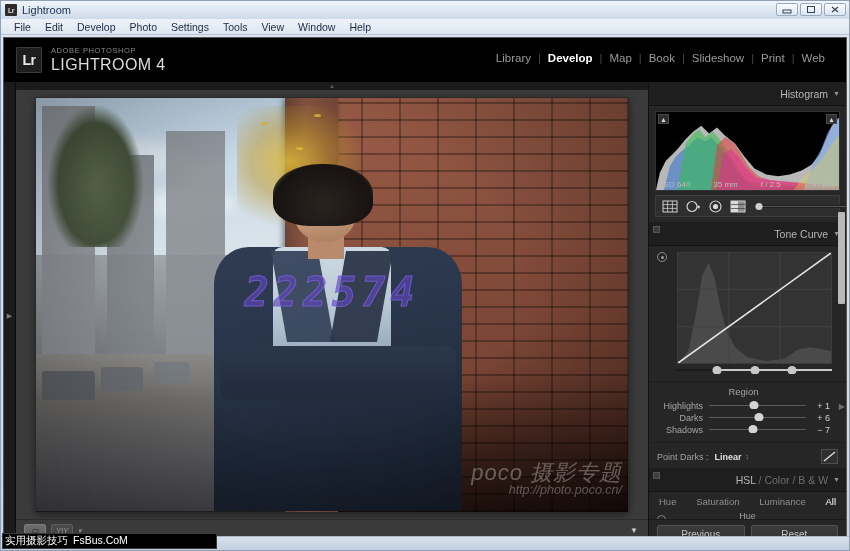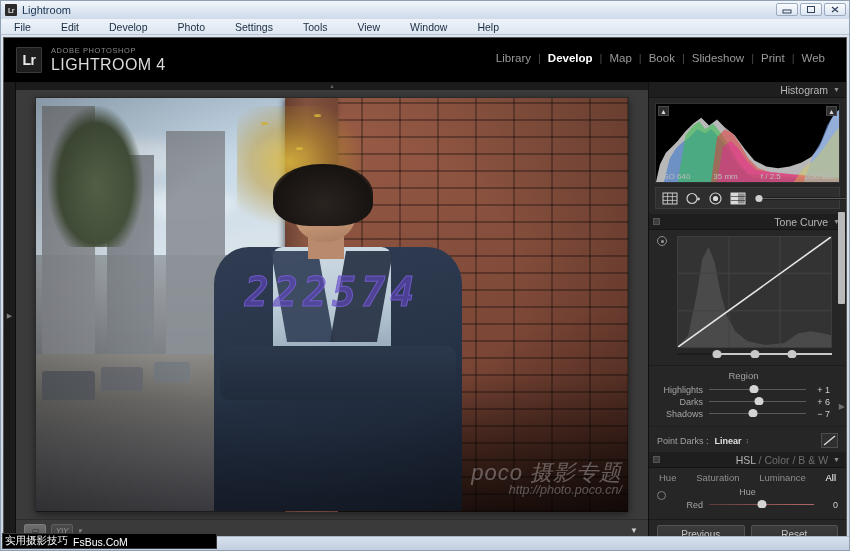--- a/index.html
+++ b/index.html
@@ -43,21 +43,21 @@
     display: flex; align-items: center; justify-content: center;
     font-size: 8px; color: #334;
   }
   .win-btn svg { display: block; }
 
   #menu-bar {
     height: 16px; flex: none;
     background: linear-gradient(#eef3f9, #dde6f0);
     border-bottom: 1px solid #b7c4d4;
     display: flex; align-items: center; padding-left: 6px;
-    gap: 16px;
+    gap: 0;
   }
   #menu-bar .menu-item {
     font-size: 10.5px; color: #1a2b42;
     padding: 1px 7px; border-radius: 2px; white-space: nowrap;
   }
 
   
   #lr-body {
     flex: 1; position: relative;
     background: #1b1b1b;
@@ -266,21 +266,21 @@
   
   #right-panel {
     width: 198px; flex: none; background: #262626;
     border-left: 1px solid #111;
     display: flex; flex-direction: column;
     position: relative; overflow: hidden;
   }
   #right-scroll { flex: 1; overflow: hidden; position: relative; }
 
   .panel-head {
-    height: 16px; background: #1e1e1e;
+    height: 24px; background: #1e1e1e;
     display: flex; align-items: center; justify-content: flex-end;
     padding: 0 6px; gap: 5px;
     border-bottom: 1px solid #141414;
     position: relative;
   }
   .panel-head .switch {
     position:absolute; left: 4px; top: 4px;
     width: 7px; height: 7px; background:#3d3d3d; border:1px solid #555;
   }
   .panel-head .ph-title { font-size: 10.5px; color: #b6b6b6; }
@@ -407,21 +407,21 @@
   }
   #right-edge-arrow {
     position:absolute; right: 1px; top: 320px;
     color:#6f6f6f; font-size: 8px;
   }
 
   
   #status-bar {
     height: 16px; flex: none;
     background: #000; color:#fff;
-    display:flex; align-items:flex-end; padding-left: 2px;
+    display:flex; align-items:flex-start; padding-left: 2px;
     font-size: 10.5px;
     position: absolute; left: 1px; bottom: 1px; width: 215px;
     border: 1px solid #3a3a3a;
   }
   #status-bar .cn { font-family: "DejaVu Sans", sans-serif; }
   #status-bar .en { margin-left: 5px; }
 
   #window-bottom {
     position:absolute; left:0; right:0; bottom:0; height: 14px;
     background: linear-gradient(#d7e0ec, #c2cfe0);

